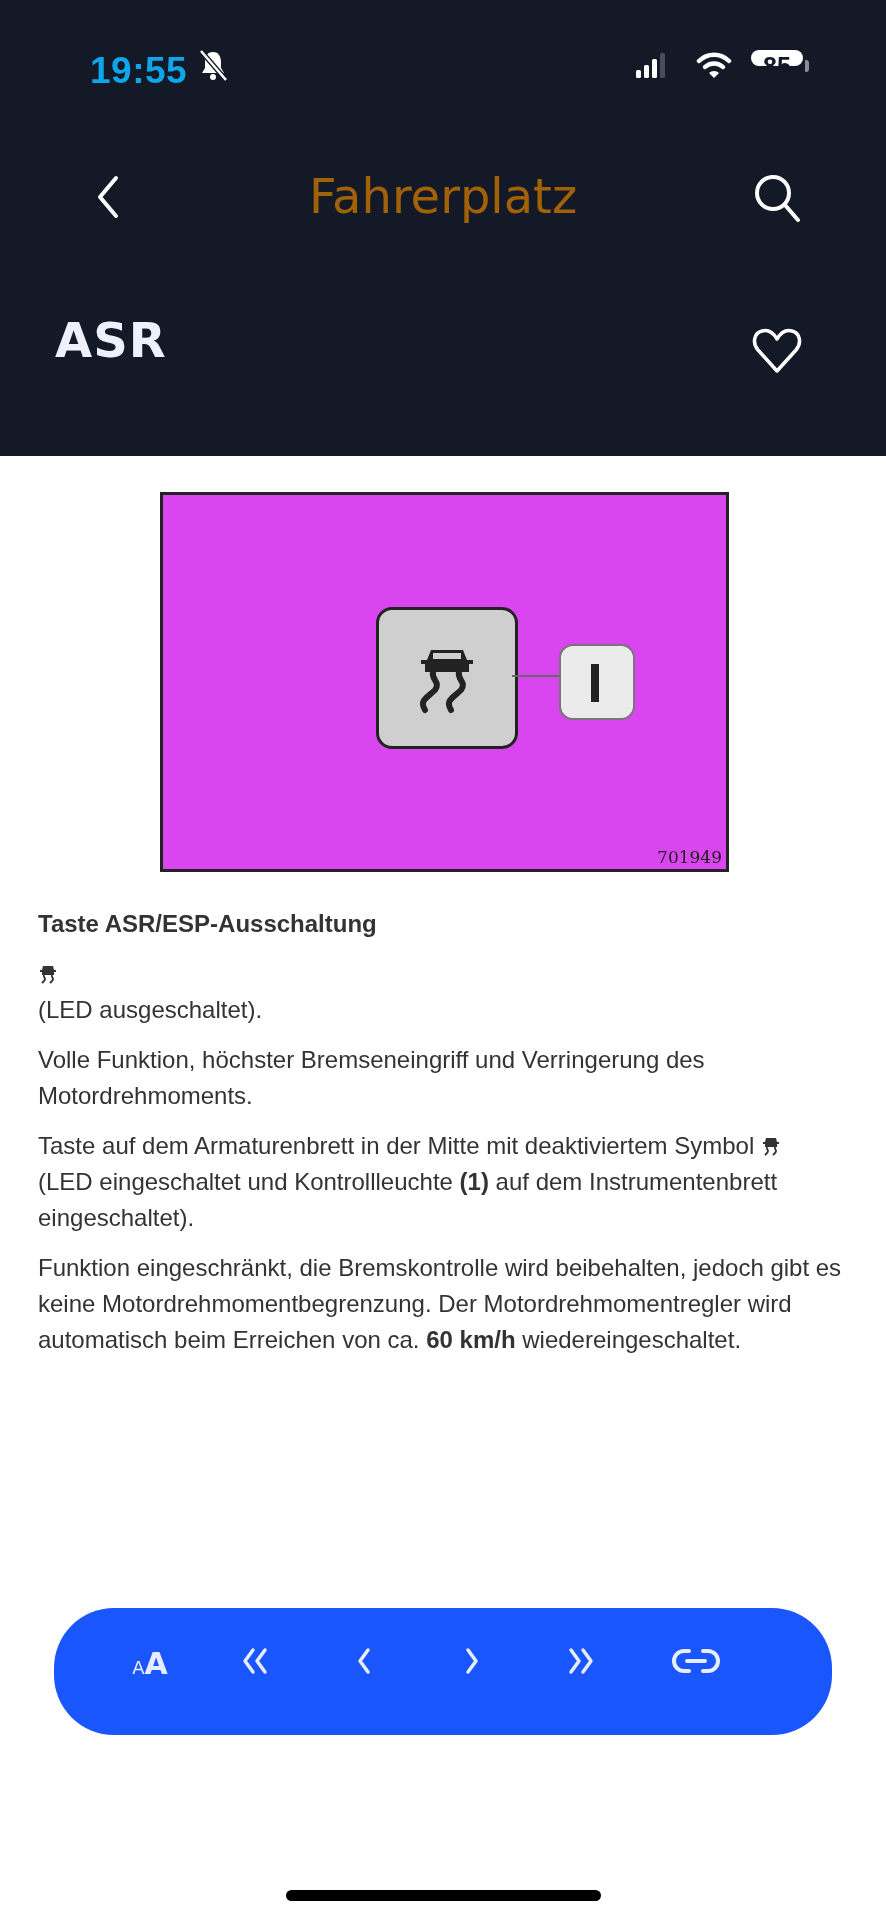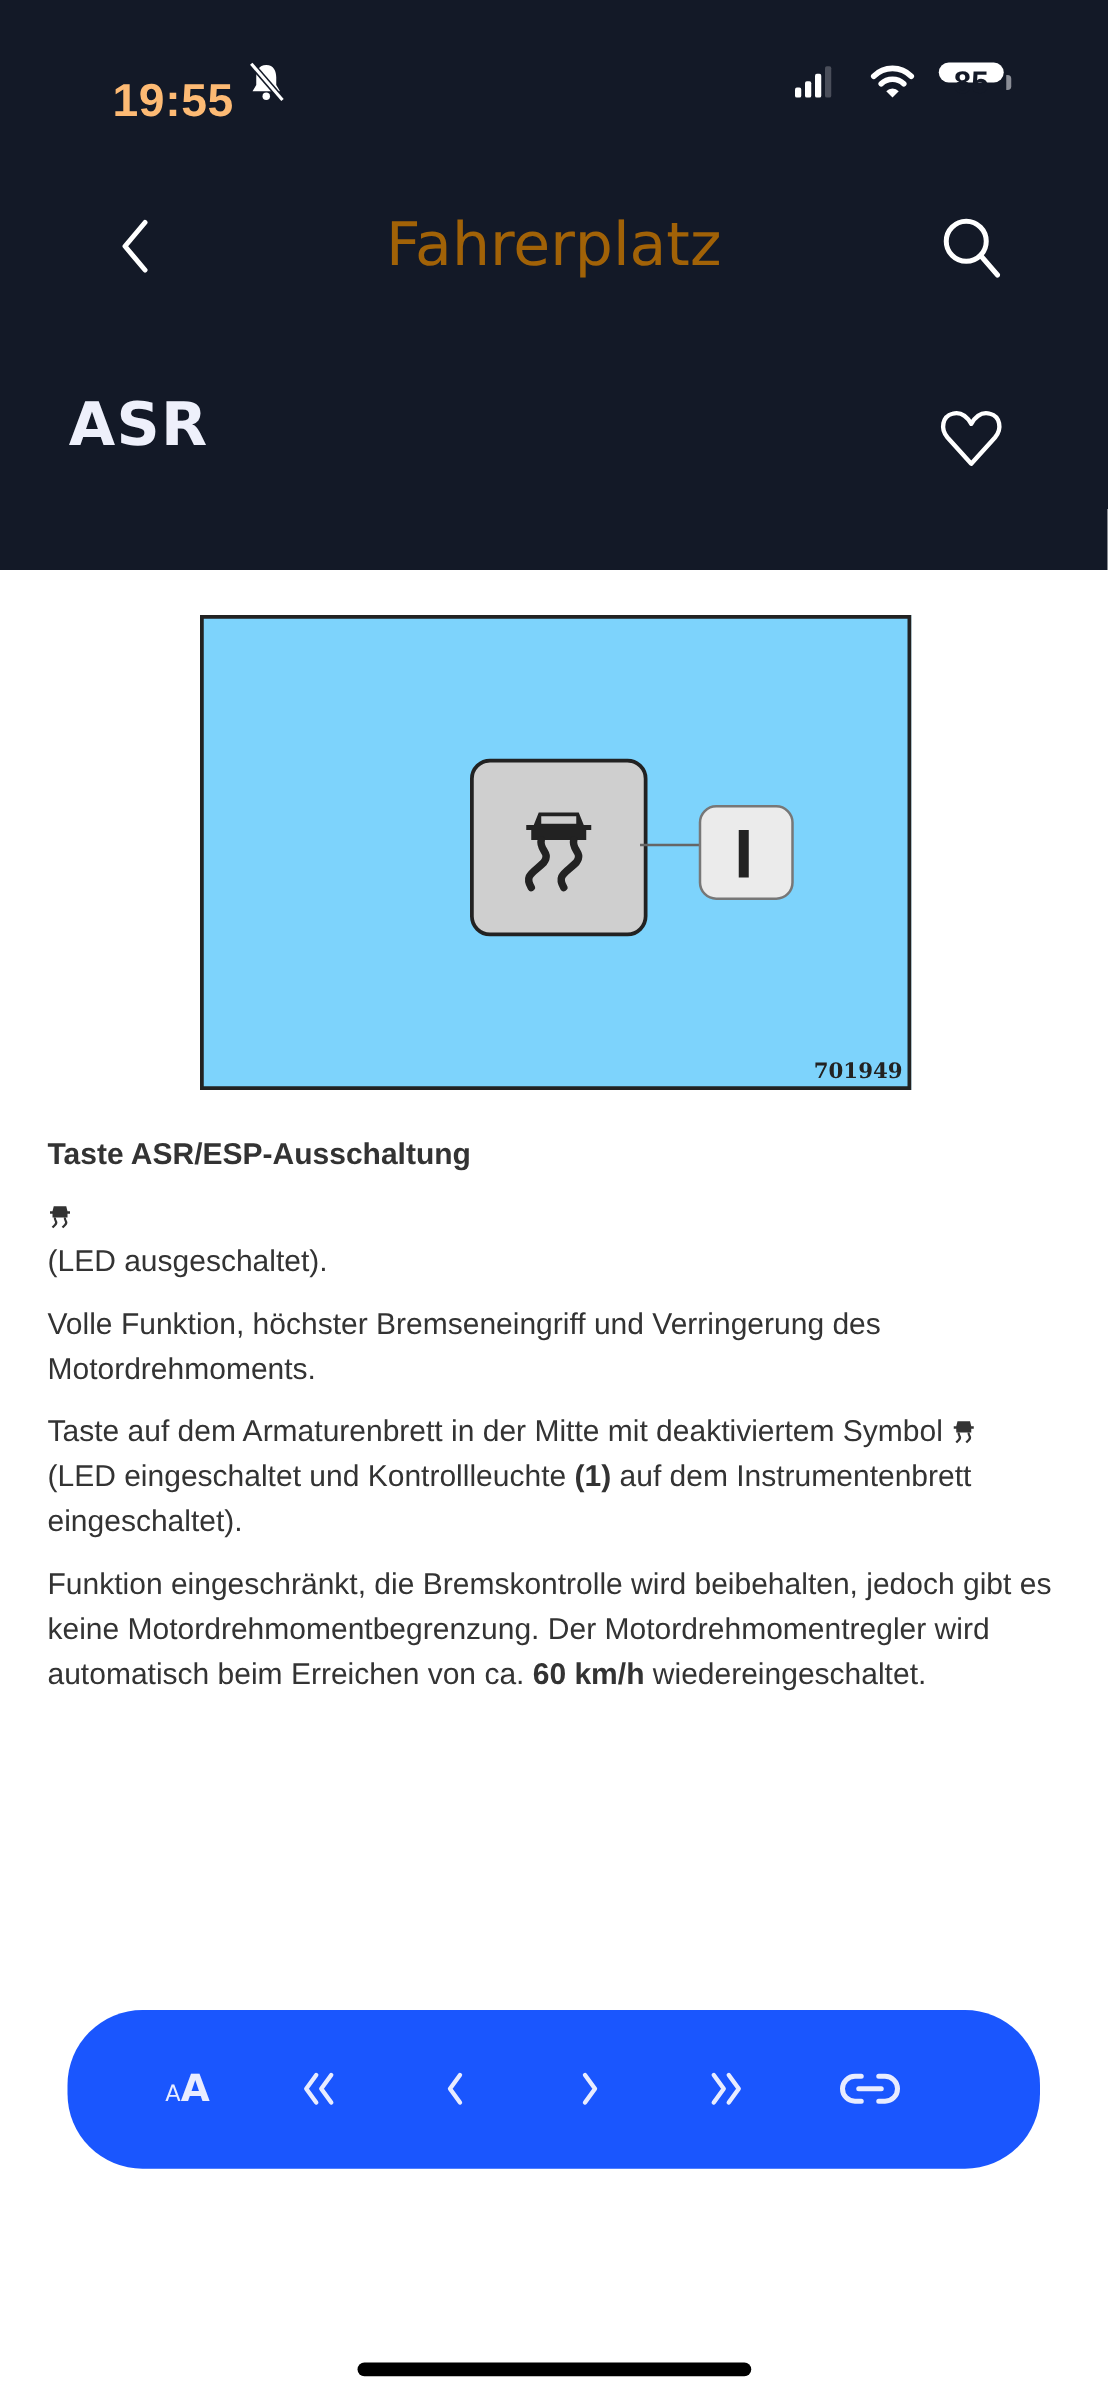--- a/index.html
+++ b/index.html
@@ -1,50 +1,50 @@
 <!DOCTYPE html>
 <html><head>
 <meta charset="utf-8">
 <style>
   html, body { margin:0; padding:0; }
   body { width:886px; height:1920px; position:relative; background:#ffffff; overflow:hidden;
          font-family:"Liberation Sans", sans-serif; }
   .header { position:absolute; left:0; top:0; width:886px; height:456px; background:#131927; }
-  .status-time { position:absolute; left:90px; top:60px; color:#fdba74; font-size:37px; font-weight:600;
+  .status-time { position:absolute; left:90px; top:50px; color:#0ea5e9; font-size:37px; font-weight:600;
                  font-family:"Liberation Sans", sans-serif; letter-spacing:0.5px; }
   .bell { position:absolute; left:196px; top:48px; width:34px; height:34px; }
   .signal { position:absolute; left:636px; top:52px; width:32px; height:28px; }
   .wifi { position:absolute; left:696px; top:50px; width:36px; height:30px; }
   .battery { position:absolute; left:751px; top:50px; width:52px; height:16px; background:#fff; border-radius:9px;
              color:#131927; font-size:25px; font-weight:700; text-align:center; line-height:32px; }
   .battery-cap { position:absolute; left:805px; top:60px; width:4px; height:12px; background:#8a8d96; border-radius:0 3px 3px 0; }
   .back-btn { position:absolute; left:88px; top:170px; width:44px; height:54px; cursor:pointer; }
   .nav-title { position:absolute; left:0; width:886px; top:168px; text-align:center; color:#a16207; font-size:48px;
                font-family:"DejaVu Sans", sans-serif; }
   .search-btn { position:absolute; left:750px; top:170px; width:54px; height:56px; cursor:pointer; }
   .page-title { position:absolute; left:55px; top:312px; color:#eef0fb; font-size:48px; font-weight:700;
                 font-family:"DejaVu Sans", sans-serif; letter-spacing:1px; }
   .fav-btn { position:absolute; left:750px; top:326px; width:54px; height:50px; cursor:pointer; }
 
-  .figure { position:absolute; left:160px; top:492px; width:563px; height:374px; border:3px solid #222; background:#7dd3fc;font-weight:bold; }
+  .figure { position:absolute; left:160px; top:492px; width:563px; height:374px; border:3px solid #222; background:#d946ef; }
   .fig-btn { position:absolute; left:213px; top:112px; width:136px; height:136px; background:#cfcfcf; border:3px solid #222;
              border-radius:16px; }
   .fig-line { position:absolute; left:349px; top:180px; width:48px; height:2px; background:#666; }
   .fig-callout { position:absolute; left:396px; top:149px; width:72px; height:72px; background:#ebebeb; border:2px solid #777;
                  border-radius:14px; }
   .fig-callout-mark { position:absolute; left:30px; top:18px; width:8px; height:38px; background:#222; }
   .fig-code { position:absolute; right:4px; bottom:2px; font-size:17px; color:#222; font-family:"DejaVu Serif", serif; }
 
   .content { position:absolute; left:38px; top:906px; width:812px; color:#333; font-size:24px; line-height:36px; }
   .content h2 { margin:0 0 14px 0; font-size:24px; font-weight:700; color:#333; line-height:36px; }
   .content p { margin:0 0 14px 0; }
   .inline-sym { display:inline-block; width:20px; height:20px; vertical-align:-2px; }
 
   .toolbar { position:absolute; left:54px; top:1608px; width:778px; height:127px; background:#1a56fe; border-radius:60px; }
-  .tb-btn { position:absolute; top:38px; width:60px; height:50px; cursor:pointer; display:flex; align-items:center; justify-content:center; }
+  .tb-btn { position:absolute; top:38px; width:60px; height:50px; cursor:pointer; display:flex; justify-content:center; }
   .home-indicator { position:absolute; left:286px; top:1890px; width:315px; height:11px; background:#000; border-radius:6px; }
 </style>
 </head>
 <body>
 
 <div class="header">
   <div class="status-time">19:55</div>
   <svg class="bell" viewBox="0 0 34 34">
     <path d="M17 4 C11 4 9 9 9 14 L9 20 L6 25 L28 25 L25 20 L25 14 C25 9 23 4 17 4 Z" fill="#fff"></path>
     <circle cx="17" cy="29" r="3" fill="#fff"></circle>

